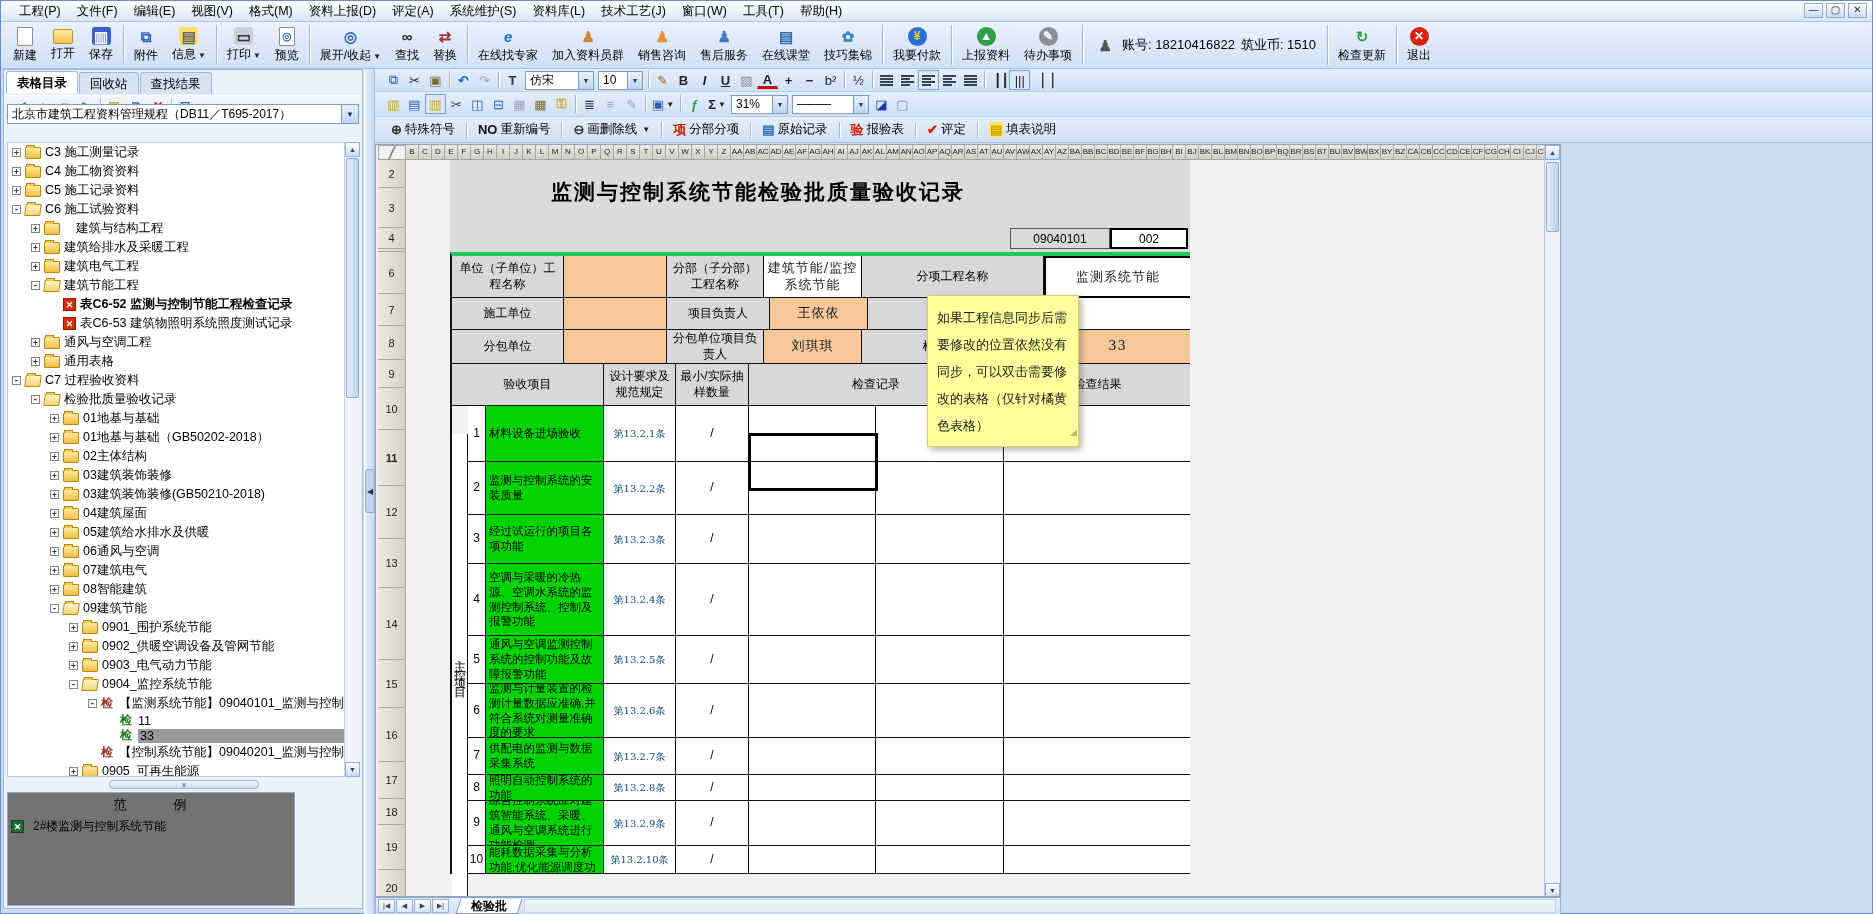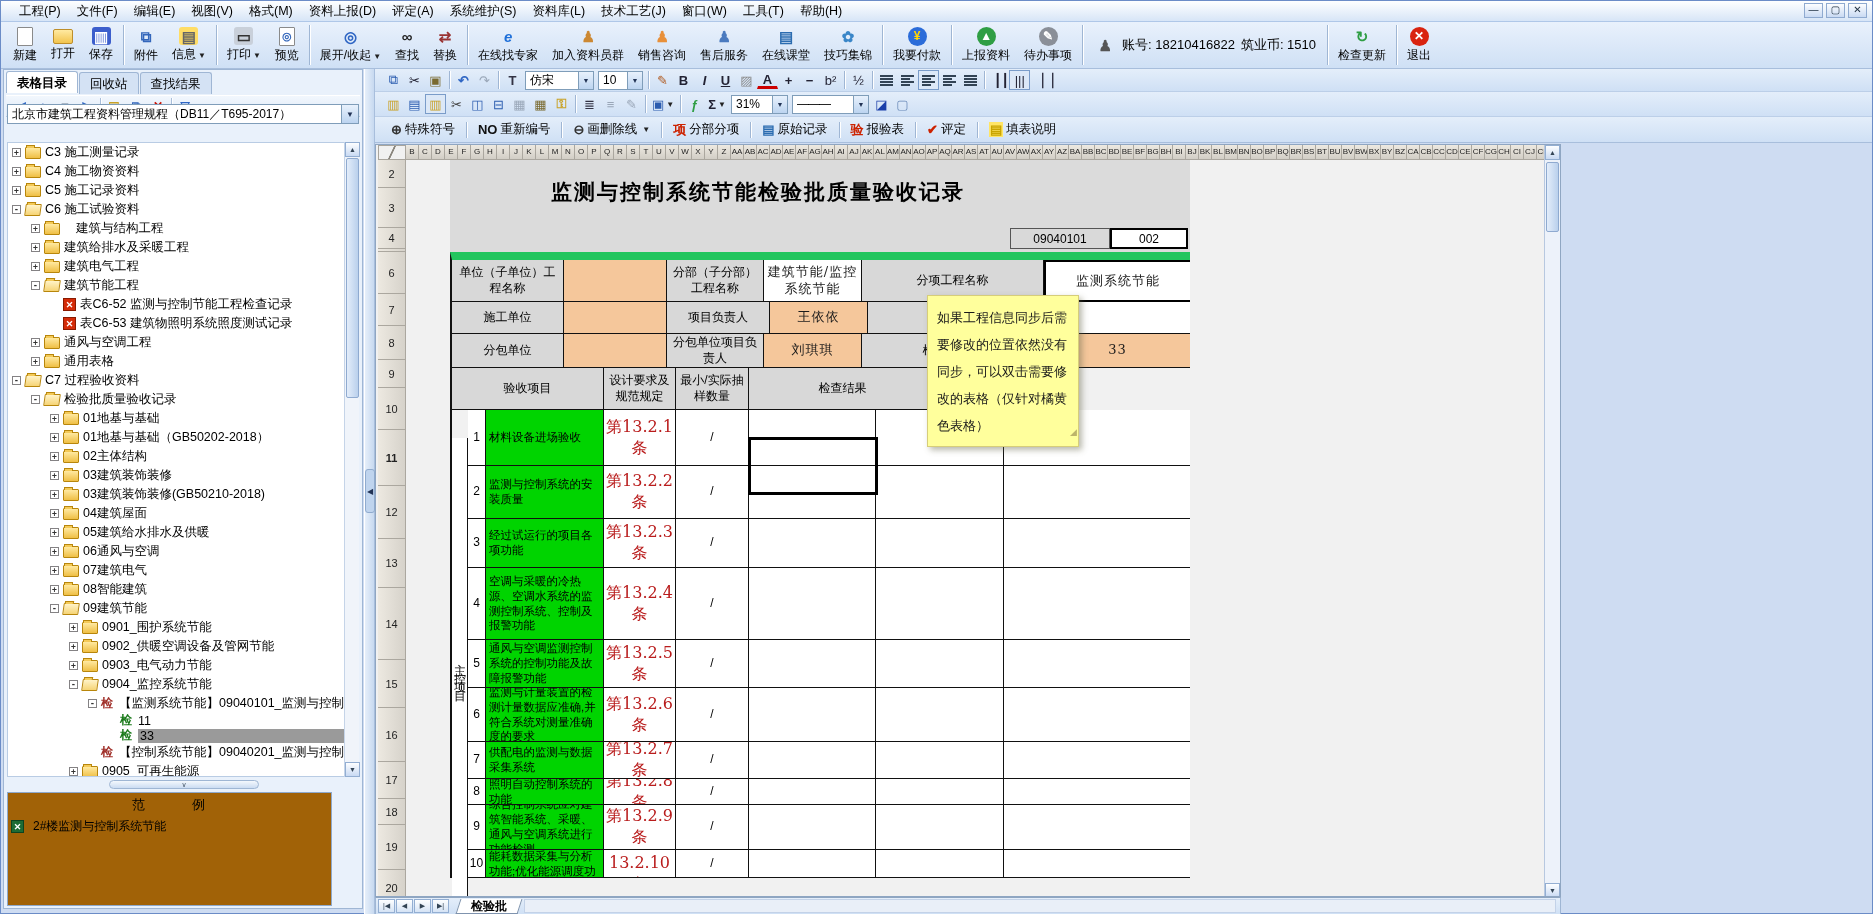--- a/index.html
+++ b/index.html
@@ -39,21 +39,21 @@
 .fold::before{content:'';position:absolute;top:-3px;left:0;width:7px;height:2px;background:#F4CA58;border:1px solid #B8860B;border-bottom:none}
 .fold.open{background:linear-gradient(#FFF3C8,#F6D475);transform:skewX(-8deg)}
 .xicon{width:13px;height:13px;color:#fff;font-size:9px;line-height:12px;text-align:center;margin-right:4px;flex:none;font-weight:bold}
 .xr{background:#D42B08;border:1px solid #8A1A00}
 .xg{background:#1E6B34;border:1px solid #0C4420}
 .jian{font-weight:bold;margin-right:6px;font-size:12px;flex:none}
 .treescroll{position:absolute;right:3px;top:72px;width:15px;height:635px;background:#F0F4FA;border-left:1px solid #C5D4E8}
 .sbtn{position:absolute;left:0;width:15px;height:15px;background:linear-gradient(#FDFEFF,#C9DAF3);border:1px solid #93AED2;font-size:7px;text-align:center;line-height:13px;color:#345}
 .sthumb{position:absolute;left:1px;width:13px;background:linear-gradient(90deg,#E3EDFA,#BAD0EC);border:1px solid #8FAAD0;border-radius:2px}
 .pill{position:absolute;left:105px;top:710px;width:150px;height:9px;background:linear-gradient(#F4F8FD,#CBDCF2);border:1px solid #9FB6D4;border-radius:5px;font-size:7px;text-align:center;line-height:7px;color:#456}
-.expanel{position:absolute;left:3px;top:722px;width:325px;height:114px;background:#a16207;border:1px solid #8EA9CC}
+.expanel{position:absolute;left:3px;top:722px;width:288px;height:114px;background:#737373;border:1px solid #8EA9CC}
 .extitle{text-align:center;font-size:13px;padding-top:3px;letter-spacing:2px}
 .exitem{display:flex;align-items:center;gap:5px;font-size:12px;padding:4px 3px}
 
 .vsplit{position:absolute;left:363px;top:68px;width:11px;height:846px;background:linear-gradient(90deg,#E6EFFA,#C7D9F0);border-left:1px solid #fff;border-right:1px solid #A8BEDC}
 .vsplit .coll{position:absolute;left:0;top:400px;width:10px;height:44px;background:#BFD4EE;border:1px solid #90ABCE;border-radius:3px;font-size:8px;color:#235;display:flex;align-items:center;justify-content:center}
 
 .edbar{position:absolute;left:374px;right:0;background:linear-gradient(#E4EEFA,#CFE0F5);display:flex;align-items:center;padding-left:8px;white-space:nowrap}
 .edbar1{top:68px;height:23px;border-bottom:1px solid #BCCFE8}
 .edbar2{top:91px;height:25px;border-bottom:1px solid #BCCFE8}
 .edbar3{top:116px;height:26px;border-bottom:1px solid #A8BEDC}
@@ -72,29 +72,29 @@
 .colhdr{position:absolute;left:30px;top:0;right:16px;height:15px;display:flex;overflow:hidden}
 .colhdr div{width:13px;flex:none;background:linear-gradient(#EDE9E1,#D2CEC6);border-right:1px solid #ABA79F;border-bottom:1px solid #ABA79F;font-size:8px;text-align:center;line-height:14px;color:#222;overflow:hidden}
 .gutter{position:absolute;left:2px;top:15px;width:28px}
 .gutter div{background:linear-gradient(90deg,#EDE9E1,#D6D2CA);border-right:1px solid #ABA79F;border-bottom:1px solid #ABA79F;font-size:11px;color:#222;display:flex;align-items:center;justify-content:center;overflow:hidden}
 .gutter div.cur{font-weight:bold}
 
 .tblwrap{position:absolute;left:74px;top:15px;width:740px;height:738px;overflow:hidden}
 .band{position:absolute;left:0;width:740px;background:#DBDBDB}
 .doctitle{position:absolute;left:0;top:18px;width:616px;text-align:center;font-size:21px;font-weight:bold;letter-spacing:2px;color:#000}
 .codecell{position:absolute;height:21px;font-size:12px;display:flex;align-items:center;justify-content:center}
-.tblock{position:absolute;left:0;top:92px;width:740px;border-left:2px solid #111;border-top:8px solid #22c55e}
+.tblock{position:absolute;left:0;top:92px;width:740px;border-left:2px solid #111;border-top:4px solid #22c55e}
 .trw{display:flex}
 .tc{border-right:1px solid #111;border-bottom:1px solid #111;display:flex;align-items:center;justify-content:center;text-align:center;font-size:12px;line-height:1.3;overflow:hidden;padding:1px 2px}
 .bg-g{background:#D8D8D8}.bg-o{background:#F5C79B}.bg-w{background:#FFF}
 .bg-green{background:#00D400}
 .hand{font-family:"DejaVu Serif",serif;font-size:13px;letter-spacing:1px;color:#1a1a1a}
 .selcell{border:2px solid #000 !important}
 .itname{justify-content:flex-start;text-align:left;font-size:11.5px;padding:2px 3px}
-.clause{color:#b91c1c;font-family:"DejaVu Serif",serif;font-size:16px}
+.clause{color:#0c4a6e;font-family:"DejaVu Serif",serif;font-size:10px}
 .mainctl{position:absolute;left:0;width:16px;background:#fff;border-right:1px solid #111;border-bottom:1px solid #111;writing-mode:vertical-rl;text-orientation:upright;display:flex;align-items:center;justify-content:center;font-size:12px;letter-spacing:9px;color:#000}
 .selbox{position:absolute;border:3px solid #000;pointer-events:none}
 
 .note{position:absolute;left:551px;top:150px;width:152px;height:152px;background:#FFFF9C;border:1px solid #D6CD7A;box-shadow:3px 3px 6px rgba(100,100,70,.45);padding:8px 7px 2px 9px;font-size:13px;line-height:27px;color:#1a1a1a;z-index:50}
 .note .grip{position:absolute;right:1px;bottom:0;font-size:9px;color:#BDB46A}
 
 .dvscroll{position:absolute;right:0;top:0;width:16px;height:753px;background:#EDF2FA;border-left:1px solid #B7C8E0}
 .bottombar{position:absolute;left:374px;top:896px;width:1186px;height:18px;background:linear-gradient(#E4EEFA,#CFE0F5);border:1px solid #9FB6D4;border-top:1px solid #8FA6C2;display:flex;align-items:center;padding-left:2px}
 .navb{width:17px;height:14px;background:linear-gradient(#FDFEFF,#D5E3F5);border:1px solid #93AED2;font-size:7px;text-align:center;line-height:12px;color:#345;margin-right:1px}
 .sheettab{height:15px;background:#fff;border:1px solid #7F93AE;border-top:none;transform:skewX(-18deg);margin-left:8px;padding:0 12px;display:flex;align-items:center}
@@ -287,21 +287,21 @@
           <div style="white-space: nowrap;">建筑电气工程</div>
         </div>
         <div class="trow" style="height: 19px; padding-left: 23px;">
           <div class="exp">-</div>
           <div class="fold open"></div>
           <div style="white-space: nowrap;">建筑节能工程</div>
         </div>
         <div class="trow" style="height: 19px; padding-left: 42px;">
           <div style="width: 13px; flex: 0 0 auto;"></div>
           <div class="xicon xr">✕</div>
-          <div style="white-space: nowrap;">表C6-52 监测与控制节能工程检查记录</div>
+          <div style="white-space: nowrap; font-weight: bold;">表C6-52 监测与控制节能工程检查记录</div>
         </div>
         <div class="trow" style="height: 19px; padding-left: 42px;">
           <div style="width: 13px; flex: 0 0 auto;"></div>
           <div class="xicon xr">✕</div>
           <div style="white-space: nowrap;">表C6-53 建筑物照明系统照度测试记录</div>
         </div>
         <div class="trow" style="height: 19px; padding-left: 23px;">
           <div class="exp">+</div>
           <div class="fold"></div>
           <div style="white-space: nowrap;">通风与空调工程</div>
@@ -730,20 +730,21 @@
             <div class="tc bg-o" style="width: 103px; flex: 0 0 auto;"></div>
             <div class="tc bg-g" style="width: 97px; flex: 0 0 auto;">分包单位项目负责人</div>
             <div class="tc bg-o hand" style="width: 98px; flex: 0 0 auto;">刘琪琪</div>
             <div class="tc bg-g" style="width: 182px; flex: 0 0 auto;">检验批部位</div>
             <div class="tc bg-o hand" style="width: 148px; flex: 0 0 auto;">33</div>
           </div>
           <div class="trw" style="height: 42px;">
             <div class="tc bg-g" style="width: 152px; flex: 0 0 auto;">验收项目</div>
             <div class="tc bg-g" style="width: 72px; flex: 0 0 auto;">设计要求及规范规定</div>
             <div class="tc bg-g" style="width: 73px; flex: 0 0 auto;">最小/实际抽样数量</div>
+            <div class="tc bg-g" style="width: 255px; flex: 0 0 auto;">检查记录</div>
             <div class="tc bg-g" style="width: 188px; flex: 0 0 auto;">检查结果</div>
           </div>
           <div class="trw" style="height: 56px; margin-left: 16px;">
             <div class="tc bg-w" style="width: 18px; flex: 0 0 auto;">1</div>
             <div class="tc bg-green itname" style="width: 118px; flex: 0 0 auto;">材料设备进场验收</div>
             <div class="tc bg-w clause" style="width: 72px; flex: 0 0 auto;">第13.2.1条</div>
             <div class="tc bg-w" style="width: 73px; flex: 0 0 auto;">/</div>
             <div class="tc bg-w" style="width: 127px; flex: 0 0 auto;"></div>
             <div class="tc bg-w" style="width: 128px; flex: 0 0 auto;"></div>
             <div class="tc bg-w" style="width: 188px; flex: 0 0 auto;"></div>

